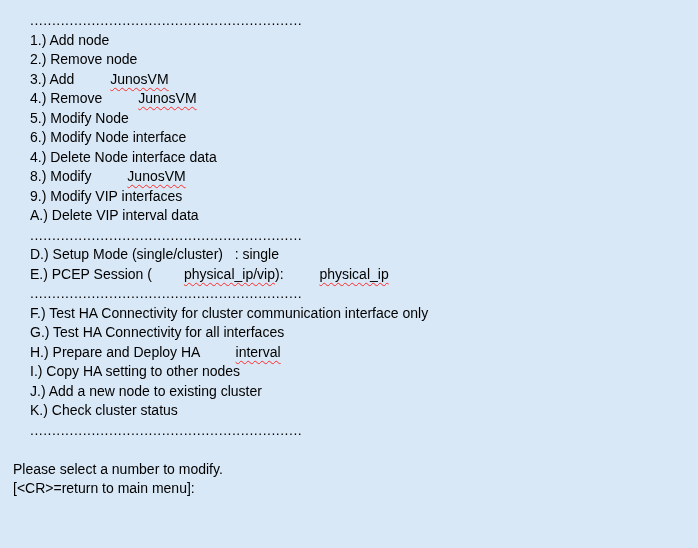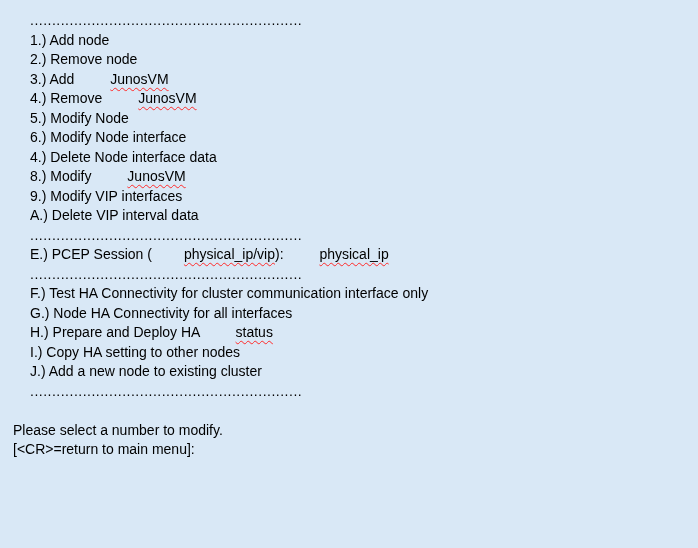--- a/index.html
+++ b/index.html
@@ -52,24 +52,26 @@
     <div class="line indent"><span>2.) Remove node</span></div>
     <div class="line indent"><span>3.) Add </span><span class="misspelled">JunosVM</span></div>
     <div class="line indent"><span>4.) Remove </span><span class="misspelled">JunosVM</span></div>
     <div class="line indent"><span>5.) Modify Node</span></div>
     <div class="line indent"><span>6.) Modify Node interface</span></div>
     <div class="line indent"><span>4.) Delete Node interface data</span></div>
     <div class="line indent"><span>8.) Modify </span><span class="misspelled">JunosVM</span></div>
     <div class="line indent"><span>9.) Modify VIP interfaces</span></div>
     <div class="line indent"><span>A.) Delete VIP interval data</span></div>
     <div class="line indent separator"><span>..............................................................</span></div>
+    <div class="line indent"><span>D.) Setup Mode (single/cluster)   : single</span></div>
     <div class="line indent"><span>E.) PCEP Session (</span><span class="misspelled">physical_ip/vip</span><span>): </span><span class="misspelled">physical_ip</span></div>
     <div class="line indent separator"><span>..............................................................</span></div>
     <div class="line indent"><span>F.) Test HA Connectivity for cluster communication interface only</span></div>
-    <div class="line indent"><span>G.) Node HA Connectivity for all interfaces</span></div>
-    <div class="line indent"><span>H.) Prepare and Deploy HA </span><span class="misspelled">status</span></div>
+    <div class="line indent"><span>G.) Test HA Connectivity for all interfaces</span></div>
+    <div class="line indent"><span>H.) Prepare and Deploy HA </span><span class="misspelled">interval</span></div>
     <div class="line indent"><span>I.) Copy HA setting to other nodes</span></div>
     <div class="line indent"><span>J.) Add a new node to existing cluster</span></div>
+    <div class="line indent"><span>K.) Check cluster status</span></div>
     <div class="line indent separator"><span>..............................................................</span></div>
     <div class="line blank"> </div>
     <div class="line"><span>Please select a number to modify.</span></div>
     <div class="line"><span>[&lt;CR&gt;=return to main menu]:</span></div>
   </div>
 
 </body></html>

